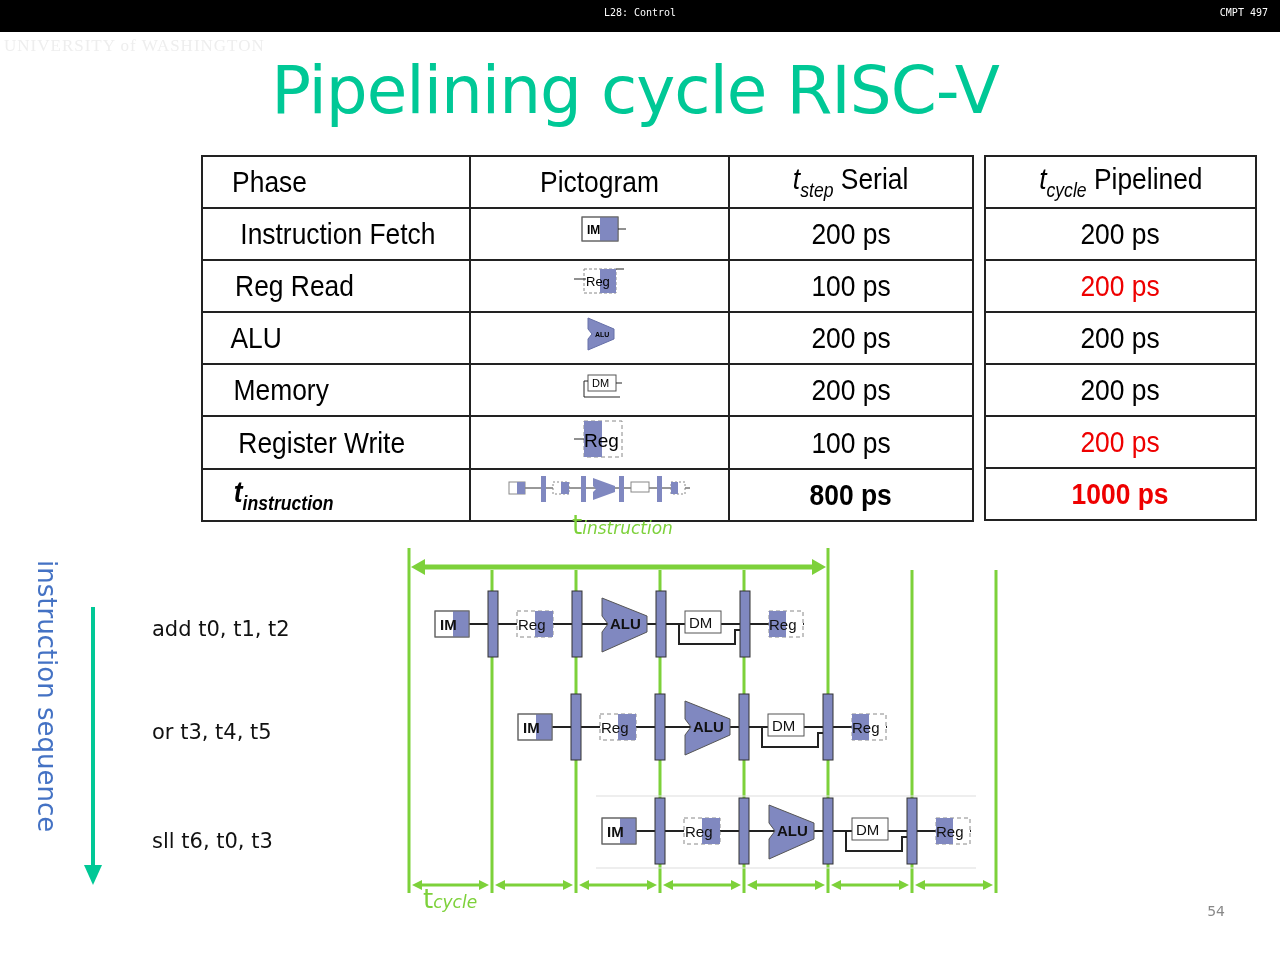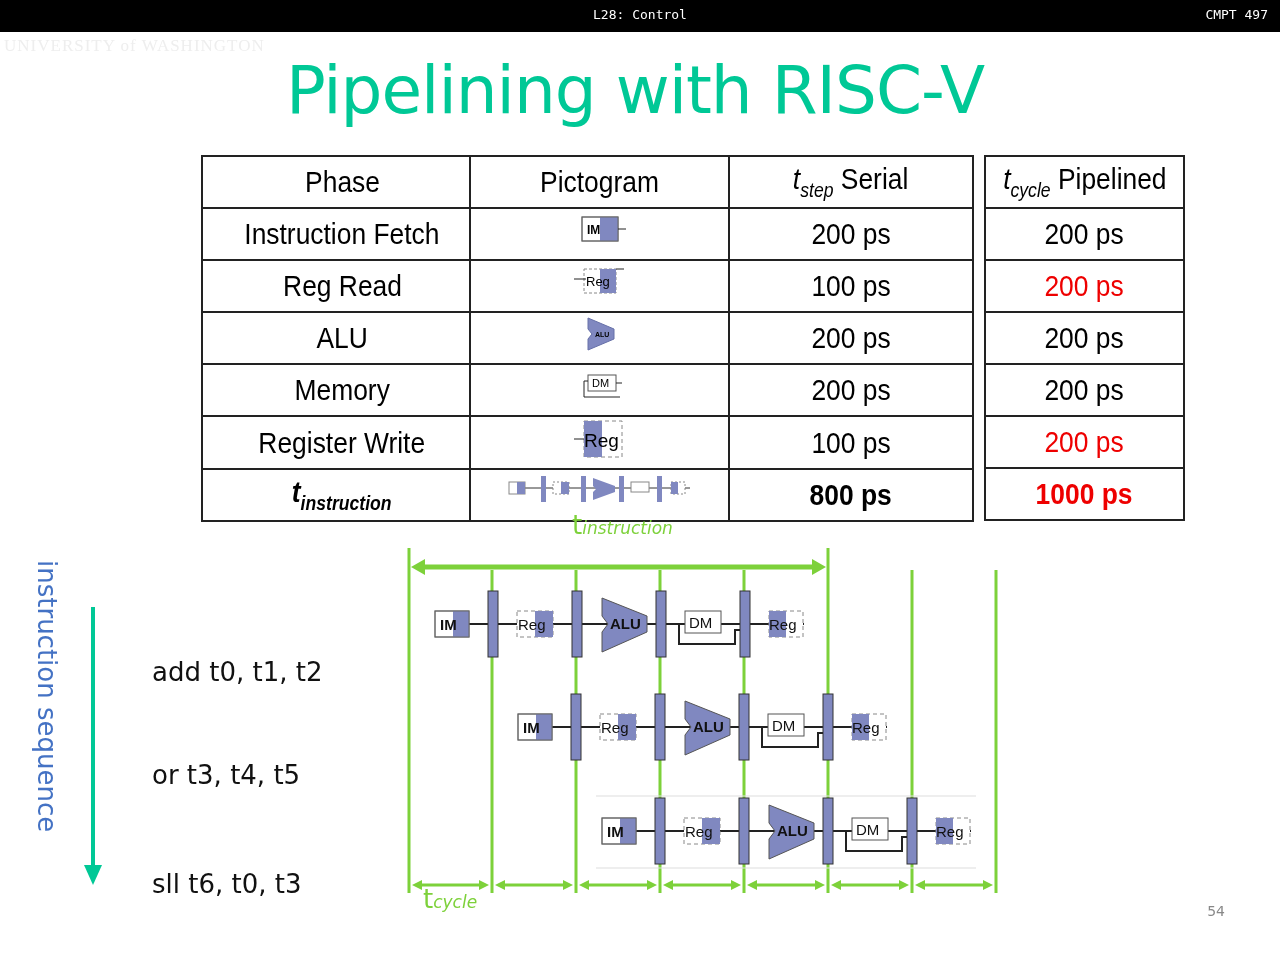--- a/index.html
+++ b/index.html
@@ -1,46 +1,46 @@
 <!DOCTYPE html>
 <html><head>
 <meta charset="utf-8">
 <style>
   html, body { margin:0; padding:0; }
   body { width:1280px; height:960px; position:relative; background:#ffffff; overflow:hidden; font-family:"Liberation Sans", sans-serif; }
-  .topbar { position:absolute; left:0; top:0; width:1280px; height:32px; background:#000; color:#fff; font-family:"DejaVu Sans Mono", monospace; font-size:13px; }
+  .topbar { position:absolute; left:0; top:0; width:1280px; height:32px; background:#000; color:#fff; font-family:"DejaVu Sans Mono", monospace; font-size:10px; }
   .topbar .center { position:absolute; left:0; width:1280px; top:7px; text-align:center; }
   .topbar .right { position:absolute; right:12px; top:7px; }
   .uw { position:absolute; left:4px; top:36px; font-family:"Liberation Serif", serif; color:#eeeeee; font-size:17px; letter-spacing:1px; }
   .title { position:absolute; left:0; width:1270px; top:52px; text-align:center; color:#00c896; font-family:"DejaVu Sans", sans-serif; font-size:66px; letter-spacing:-1px; }
   table.t { position:absolute; border-collapse:collapse; font-family:"Liberation Sans", sans-serif; }
   table.t td { border:2.5px solid #222; height:50px; padding:0; font-size:30px; transform-origin:left; }
-  table.t td.ph { text-align:center; padding-left:12px; }
+  table.t td.ph { text-align:left; padding-left:24px; }
   table.t td.c { text-align:center; }
   .narrow { display:inline-block; transform:scaleX(0.88); }
   .red { color:#ee0000; }
   .bold { font-weight:bold; }
   .sub { font-size:20px; font-style:italic; vertical-align:-8px; }
   .it { font-style:italic; }
   .numfoot { position:absolute; right:55px; top:903px; color:#888; font-size:14px; font-family:"DejaVu Sans", sans-serif; }
   .seq-label { position:absolute; left:30px; top:560px; width:36px; height:280px; }
   .seq-label span { position:absolute; left:0; top:0; transform-origin:0 0; transform:translate(32px,0) rotate(90deg); white-space:nowrap; color:#4472c4; font-size:26px; font-family:"DejaVu Sans", sans-serif; }
-  .instr { position:absolute; left:152px; font-size:26px; font-family:"DejaVu Sans", sans-serif; color:#111;margin-top:40px; }
+  .instr { position:absolute; left:152px; font-size:21px; font-family:"DejaVu Sans", sans-serif; color:#111; }
   .tlabel { position:absolute; color:#7dd13a; font-family:"DejaVu Sans", sans-serif; font-size:26px; }
   .tlabel .s { font-size:17px; font-style:italic; }
 </style>
 </head>
 <body>
 
 <div class="topbar">
   <div class="center">L28: Control</div>
   <div class="right">CMPT 497</div>
 </div>
 <div class="uw">UNIVERSITY of WASHINGTON</div>
-<div class="title">Pipelining with RISC-V</div>
+<div class="title">Pipelining cycle RISC-V</div>
 
 <table class="t" style="left:201px; top:155px; width:773px;">
   <colgroup>
       <col style="width:269px">
       <col style="width:259px">
       <col style="width:245px">
     </colgroup>
   <tbody>
       <tr>
     <td class="ph"><span class="narrow">Phase</span></td>
@@ -113,21 +113,21 @@
             <rect x="126" y="10" width="18" height="10" fill="#fff" stroke="#888"></rect>
             <rect x="152" y="4" width="5" height="26" fill="#8088c0"></rect>
             <rect x="166" y="10" width="14" height="12" fill="#fff" stroke="#888" stroke-dasharray="2,2"></rect>
             <rect x="166" y="10" width="7" height="12" fill="#8088c0"></rect>
           </svg></td>
     <td class="c"><span class="narrow bold">800 ps</span></td>
   </tr>
 </tbody>
   </table>
 
-<table class="t" style="left:984px; top:155px; width:201px;">
+<table class="t" style="left:984px; top:155px; width:273px;">
   <tbody>
       <tr>
         <td class="c"><span class="narrow"><span class="it">t</span><span class="sub">cycle</span><span> Pipelined</span></span></td>
       </tr>
   <tr>
         <td class="c"><span class="narrow">200 ps</span></td>
       </tr>
   <tr>
         <td class="c"><span class="narrow red">200 ps</span></td>
       </tr>

